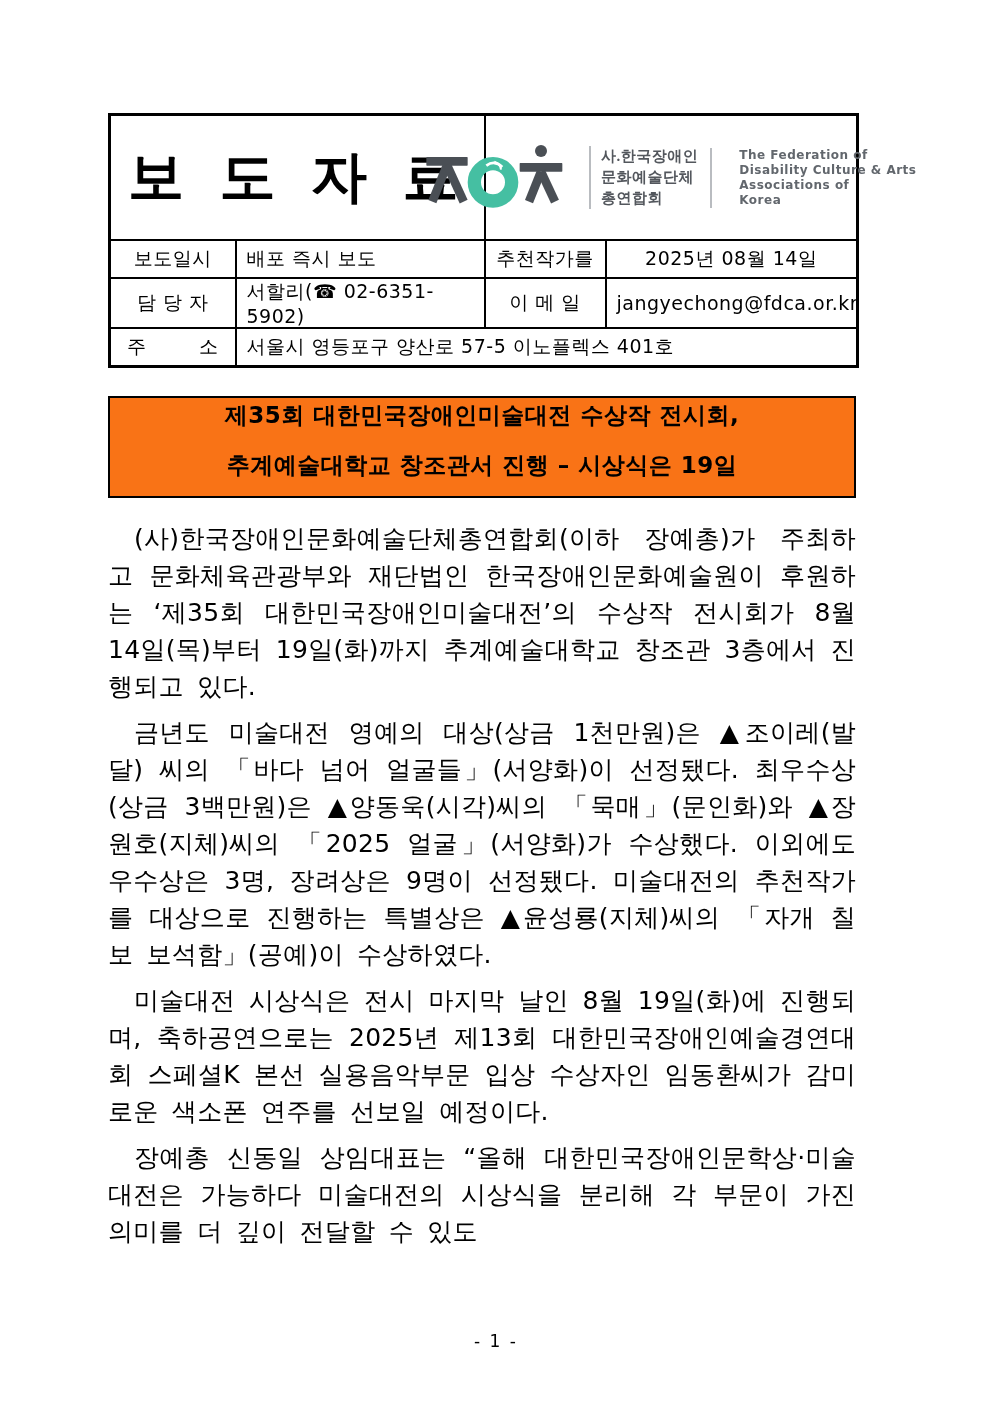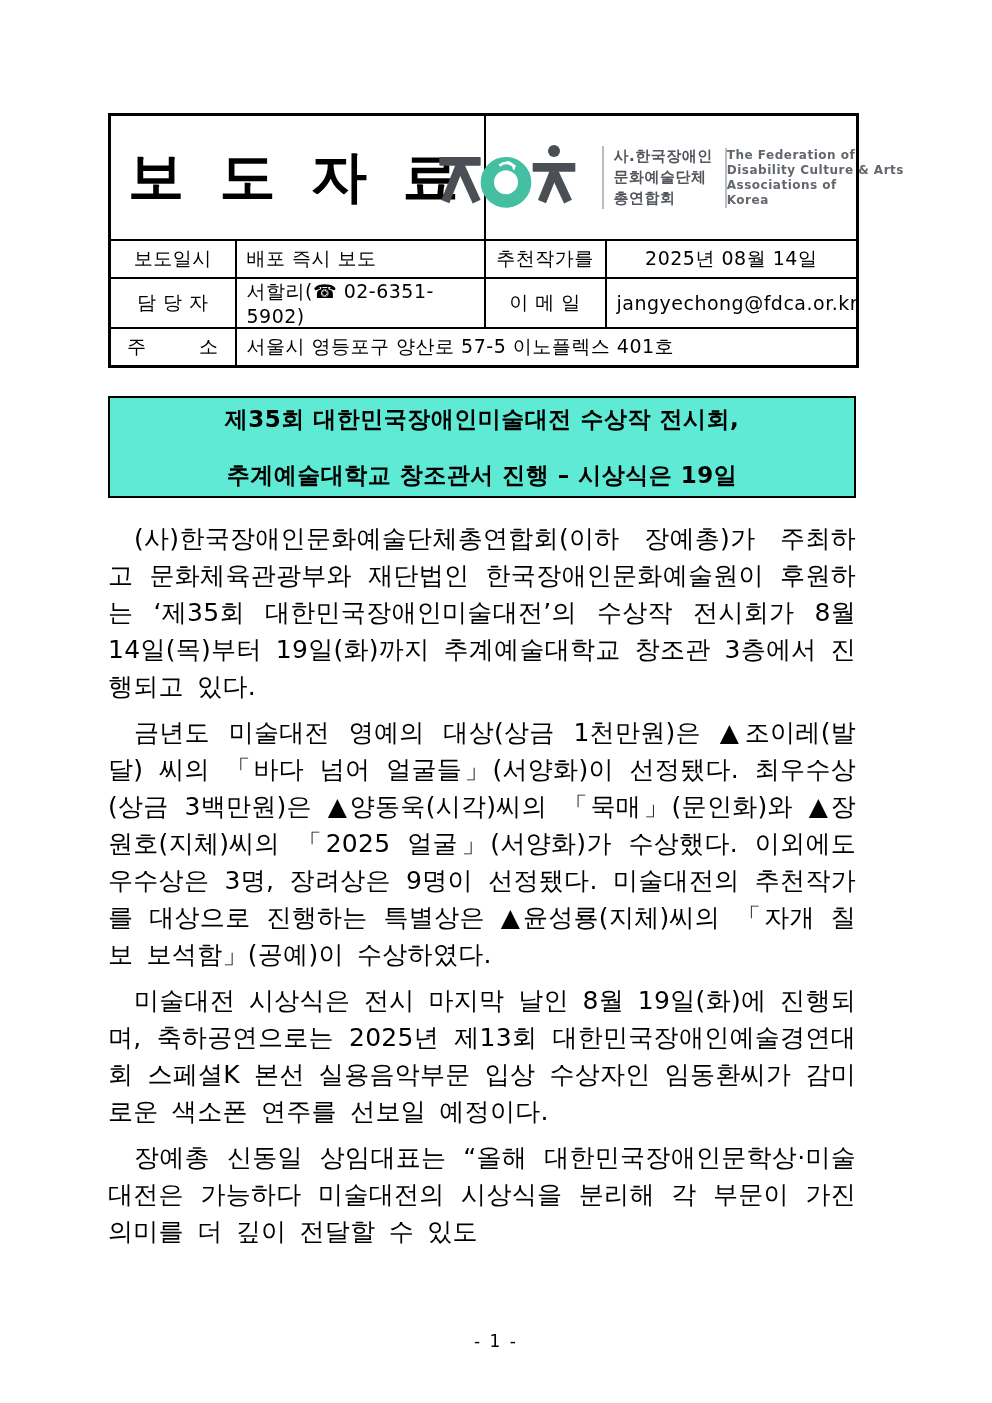--- a/index.html
+++ b/index.html
@@ -30,33 +30,34 @@
   .cell-center{text-align:center;}
   .cell-left{text-align:left;}
 
   
   .logo-wrap{display:flex;align-items:center;justify-content:center;gap:12px;}
   .logo-mark{flex:0 0 auto;}
   .logo-korean{
     border-left:2px solid #b9bcc0;padding-left:10px;
     font-size:15px;line-height:21px;font-weight:600;color:#53575d;
     white-space:nowrap;
+    font-family:Liberation Serif, serif;
   }
   .logo-english{
-    border-left:2px solid #b9bcc0;padding-left:0;
+    border-left:2px solid #b9bcc0;padding-left:27px;
     font-size:12px;line-height:15px;font-weight:700;color:#62676d;
     white-space:nowrap;
   }
 
   
   .headline-box{
     margin-top:28px;width:744px;height:98px;
-    border:2px solid #000;background:#5eead4;
-    display:flex;flex-direction:column;align-items:center;justify-content:center;
-    gap:22px;
+    border:2px solid #000;background:#f97316;
+    display:flex;flex-direction:column;align-items:center;
+    gap:16px;
   }
   .headline-line{
     font-size:23px;font-weight:800;letter-spacing:0.5px;line-height:34px;
   }
 
   
   .body-text{margin-top:22px;width:748px;}
   .body-text p{
     margin:0 0 9px 0;
     font-size:25px;line-height:37px;letter-spacing:0.3px;word-spacing:5px;

